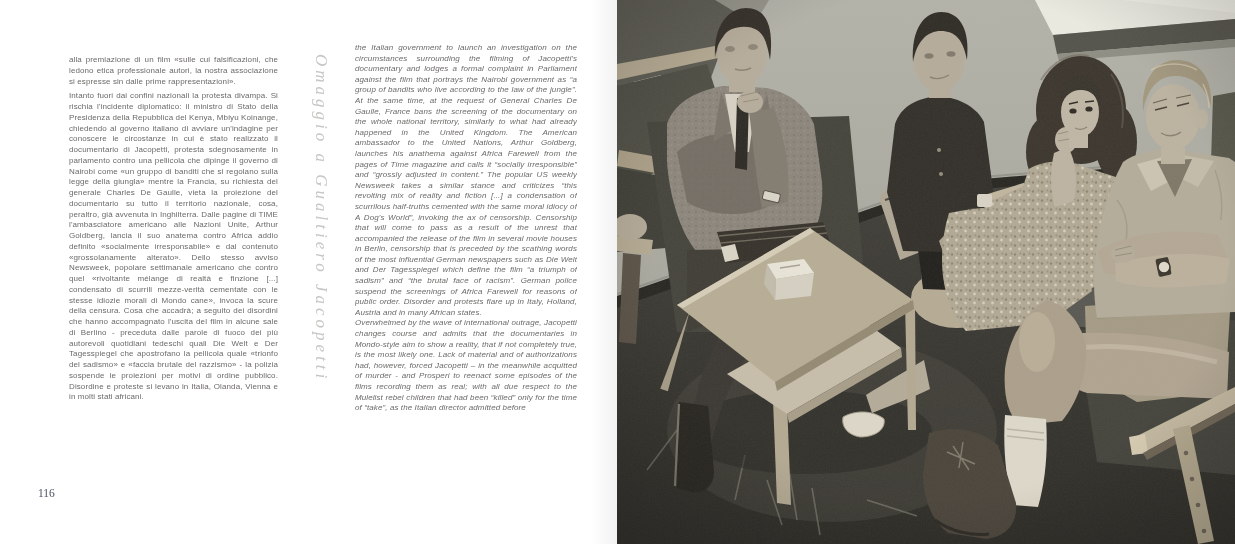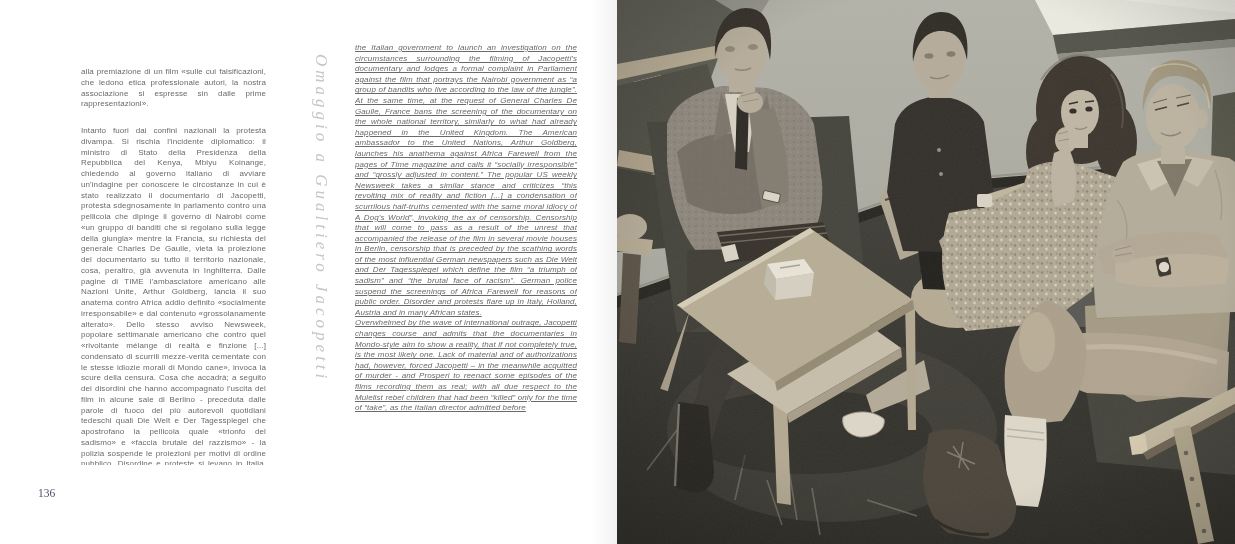--- a/index.html
+++ b/index.html
@@ -12,25 +12,25 @@
   
   .left-page{position:absolute;left:0;top:0;width:617px;height:544px;background:#ffffff;}
   .gutter-shade{position:absolute;right:0;top:0;width:26px;height:100%;
     background:linear-gradient(to right,rgba(0,0,0,0),rgba(0,0,0,0.05));}
 
   .col-it{
     position:absolute;left:65px;top:51px;width:217px;height:414px;overflow:hidden;
     font-size:8px;line-height:10.75px;color:#6b6a68;text-align:justify;
     font-family:"Liberation Sans",sans-serif;letter-spacing:.1px;
   }
-  .col-it p{margin:16px;}
+  .col-it p{margin:4px;}
   .col-en{
     position:absolute;left:355px;top:43px;width:222px;height:418px;overflow:hidden;
     font-size:8px;line-height:10.6px;color:#6b6a68;text-align:justify;
-    font-style:italic;font-family:"Liberation Sans",sans-serif;letter-spacing:.1px;text-decoration:underline;
+    font-style:italic;font-family:"Liberation Sans",sans-serif;letter-spacing:.1px;
   }
   .col-en p{margin:0;}
 
   .vertical-title{
     position:absolute;left:331px;top:54px;width:430px;height:22px;
     transform:rotate(90deg);transform-origin:0 0;
     font-family:"Liberation Serif",serif;font-style:italic;
     font-size:17px;letter-spacing:4px;color:#c7c6c3;white-space:nowrap;
   }
 
@@ -55,21 +55,21 @@
       <p>Intanto fuori dai confini nazionali la protesta divampa. Si rischia l'incidente diplomatico: il ministro di Stato della Presidenza della Repubblica del Kenya, Mbiyu Koinange, chiedendo al governo italiano di avviare un'indagine per conoscere le circostanze in cui è stato realizzato il documentario di Jacopetti, protesta sdegnosamente in parlamento contro una pellicola che dipinge il governo di Nairobi come «un gruppo di banditi che si regolano sulla legge della giungla» mentre la Francia, su richiesta del generale Charles De Gaulle, vieta la proiezione del documentario su tutto il territorio nazionale, cosa, peraltro, già avvenuta in Inghilterra. Dalle pagine di TIME l'ambasciatore americano alle Nazioni Unite, Arthur Goldberg, lancia il suo anatema contro Africa addio definito «socialmente irresponsabile» e dal contenuto «grossolanamente alterato». Dello stesso avviso Newsweek, popolare settimanale americano che contro quel «rivoltante mélange di realtà e finzione [...] condensato di scurrili mezze-verità cementate con le stesse idiozie morali di Mondo cane», invoca la scure della censura. Cosa che accadrà; a seguito dei disordini che hanno accompagnato l'uscita del film in alcune sale di Berlino - preceduta dalle parole di fuoco dei più autorevoli quotidiani tedeschi quali Die Welt e Der Tagesspiegel che apostrofano la pellicola quale «trionfo del sadismo» e «faccia brutale del razzismo» - la polizia sospende le proiezioni per motivi di ordine pubblico. Disordine e proteste si levano in Italia, Olanda, Vienna e in molti stati africani.</p>
     </div>
 
     <div class="vertical-title">Omaggio a Gualtiero Jacopetti</div>
 
     <div class="col-en">
       <p>the Italian government to launch an investigation on the circumstances surrounding the filming of Jacopetti's documentary and lodges a formal complaint in Parliament against the film that portrays the Nairobi government as “a group of bandits who live according to the law of the jungle”. At the same time, at the request of General Charles De Gaulle, France bans the screening of the documentary on the whole national territory, similarly to what had already happened in the United Kingdom. The American ambassador to the United Nations, Arthur Goldberg, launches his anathema against Africa Farewell from the pages of Time magazine and calls it “socially irresponsible” and “grossly adjusted in content.” The popular US weekly Newsweek takes a similar stance and criticizes “this revolting mix of reality and fiction [...] a condensation of scurrilous half-truths cemented with the same moral idiocy of A Dog's World”, invoking the ax of censorship. Censorship that will come to pass as a result of the unrest that accompanied the release of the film in several movie houses in Berlin, censorship that is preceded by the scathing words of the most influential German newspapers such as Die Welt and Der Tagesspiegel which define the film “a triumph of sadism” and “the brutal face of racism”. German police suspend the screenings of Africa Farewell for reasons of public order. Disorder and protests flare up in Italy, Holland, Austria and in many African states.</p>
       <p>Overwhelmed by the wave of international outrage, Jacopetti changes course and admits that the documentaries in Mondo-style aim to show a reality, that if not completely true, is the most likely one. Lack of material and of authorizations had, however, forced Jacopetti – in the meanwhile acquitted of murder - and Prosperi to reenact some episodes of the films recording them as real; with all due respect to the Mulelist rebel children that had been “killed” only for the time of “take”, as the Italian director admitted before</p>
     </div>
 
-    <div class="page-number">136</div>
+    <div class="page-number">116</div>
 
     <div class="gutter-shade"></div>
   </div>
 
   <div class="right-page">
     <svg width="618" height="544" viewBox="0 0 618 544" role="img" aria-label="Black-and-white photograph: four people seated in low armchairs around a light wooden coffee table in an office lounge; a man in a tweed jacket with hand on chin, a man in a dark polo shirt, a woman with bouffant dark hair in a patterned dress, and a blond man in a light shirt with crossed arms and crossed legs wearing knee socks">
       <defs>
         <linearGradient id="wallGrad" x1="0" y1="0" x2="0" y2="1">
           <stop offset="0" stop-color="#b3b2a9"></stop>
           <stop offset="0.6" stop-color="#a7a69d"></stop>

